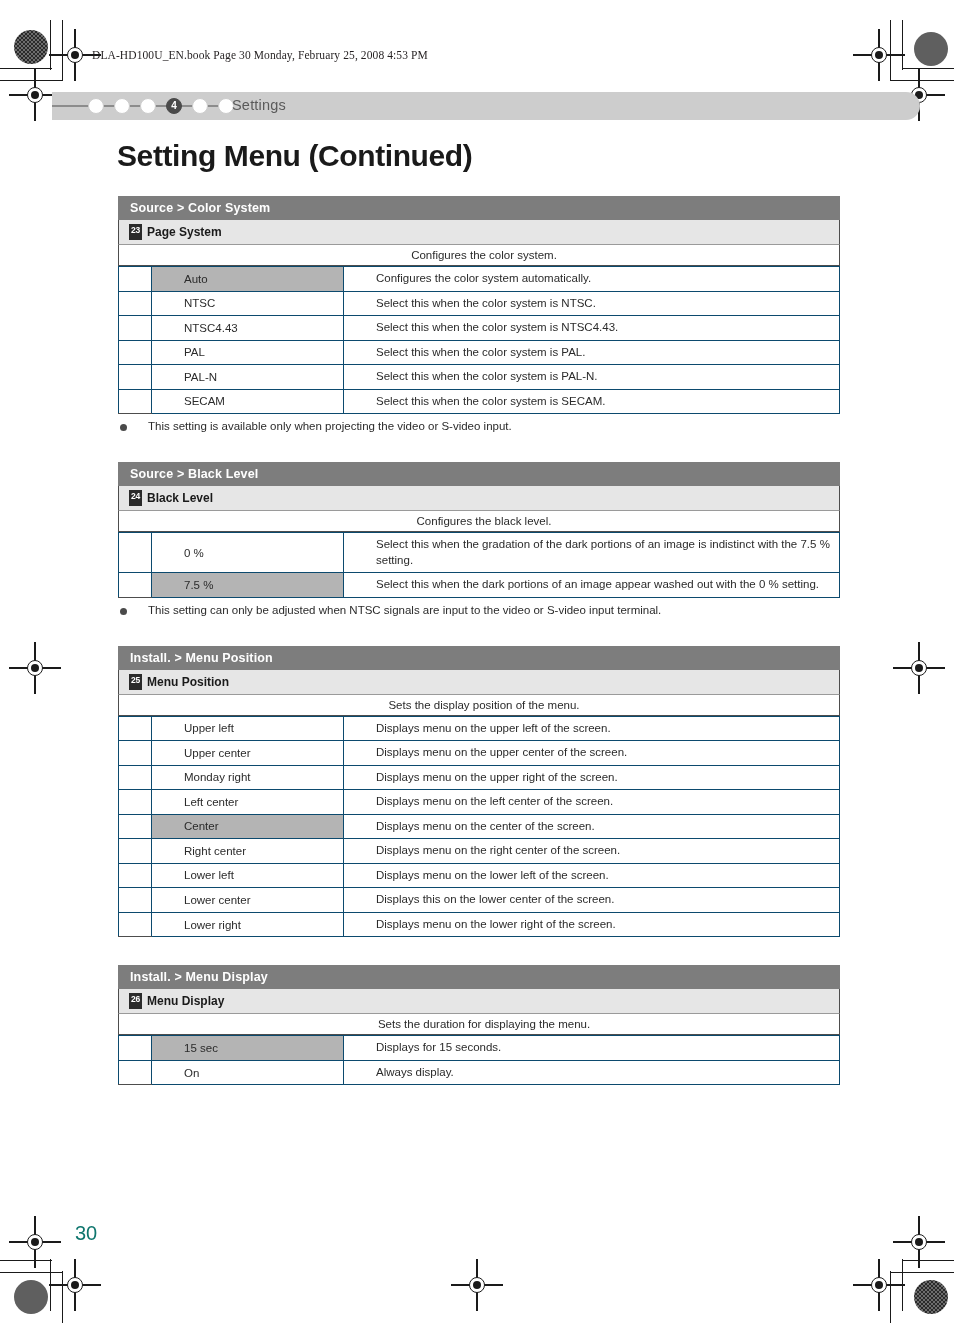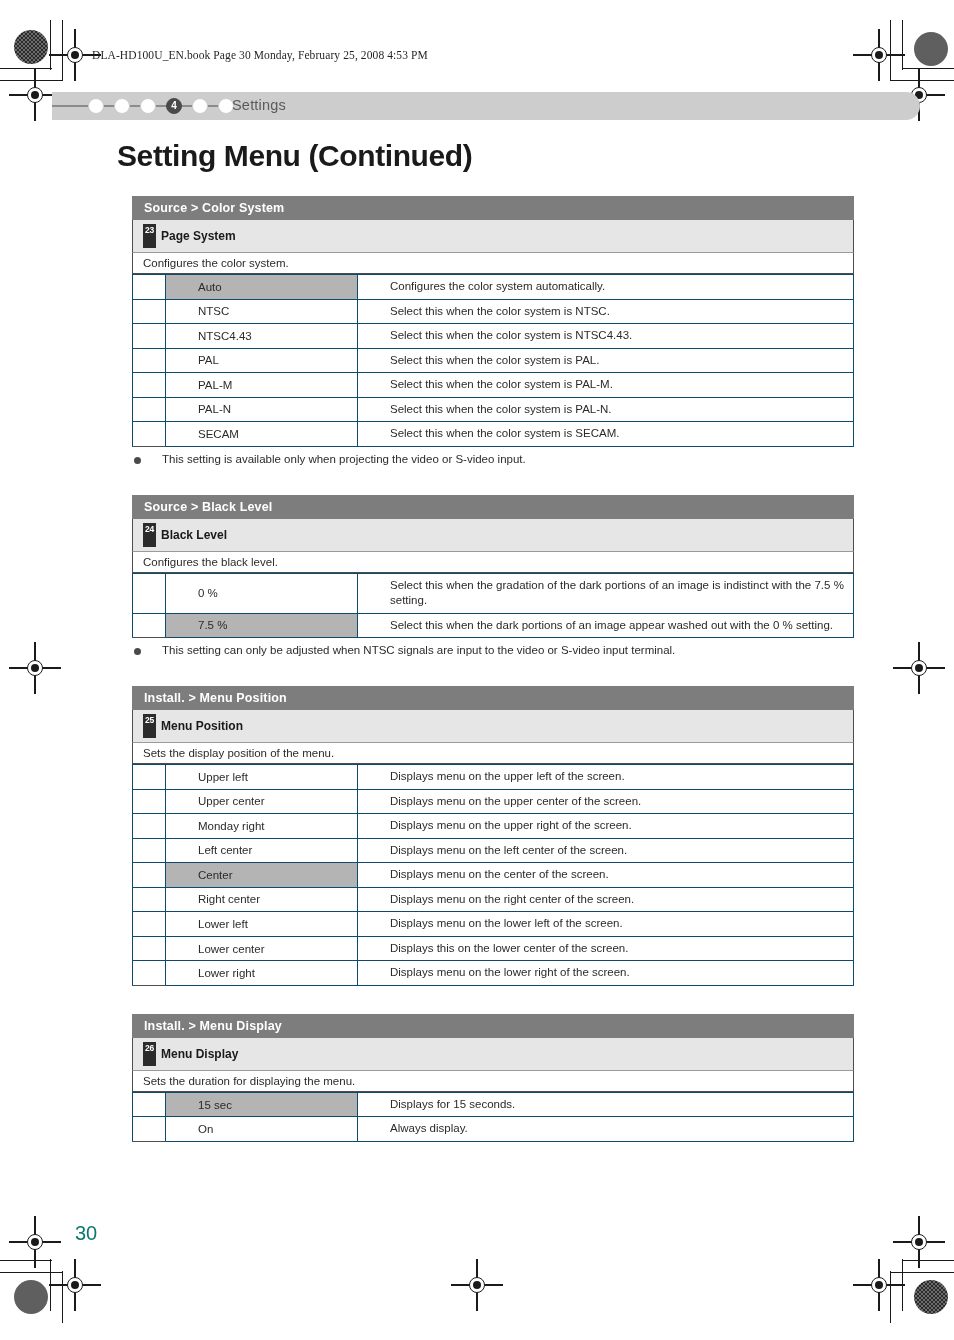--- a/index.html
+++ b/index.html
@@ -147,21 +147,21 @@
     font-size: 30px;
     font-weight: bold;
     color: #1a1a1a;
     letter-spacing: -0.4px;
     font-stretch: condensed;
   }
 
   
   .content {
     position: absolute;
-    left: 132px;
+    left: 118px;
     top: 196px;
     width: 722px;
   }
 
   .section { margin-bottom: 0; }
 
   .sec-bar {
     background: #7d7d7d;
     color: #ffffff;
     font-size: 12.5px;
@@ -184,35 +184,36 @@
     gap: 5px;
   }
   .numbadge {
     display: inline-block;
     background: #2b2b2b;
     color: #ffffff;
     font-size: 8.5px;
     font-weight: bold;
     line-height: 12px;
     min-width: 13px;
-    height: 24px;
+    height: 16px;
     text-align: center;
     padding: 0 1px;
     letter-spacing: -0.3px;
     font-family: "Liberation Sans", sans-serif;
   }
 
   .sec-desc {
     border-left: 1px solid #4d4d4d;
     border-right: 1px solid #4d4d4d;
     border-bottom: 1px solid #4d4d4d;
     font-size: 11.5px;
     color: #2b2b2b;
     padding: 4px 0 4px 10px;
     background: #fff;
+    text-align: center;
   }
 
   table.opts {
     width: 100%;
     border-collapse: collapse;
     table-layout: fixed;
     background: #fff;
   }
   table.opts td {
     border: 1px solid #0c4a6e;
@@ -416,25 +417,20 @@
             <td class="optname">NTSC4.43</td>
             <td class="optdesc">Select this when the color system is NTSC4.43.</td>
           </tr>
           <tr class="">
             <td class="indent"></td>
             <td class="optname">PAL</td>
             <td class="optdesc">Select this when the color system is PAL.</td>
           </tr>
           <tr class="">
             <td class="indent"></td>
-            <td class="optname">PAL-M</td>
-            <td class="optdesc">Select this when the color system is PAL-M.</td>
-          </tr>
-          <tr class="">
-            <td class="indent"></td>
             <td class="optname">PAL-N</td>
             <td class="optdesc">Select this when the color system is PAL-N.</td>
           </tr>
           <tr class="last-row">
             <td class="indent"></td>
             <td class="optname">SECAM</td>
             <td class="optdesc">Select this when the color system is SECAM.</td>
           </tr>
         </tbody>
       </table>

